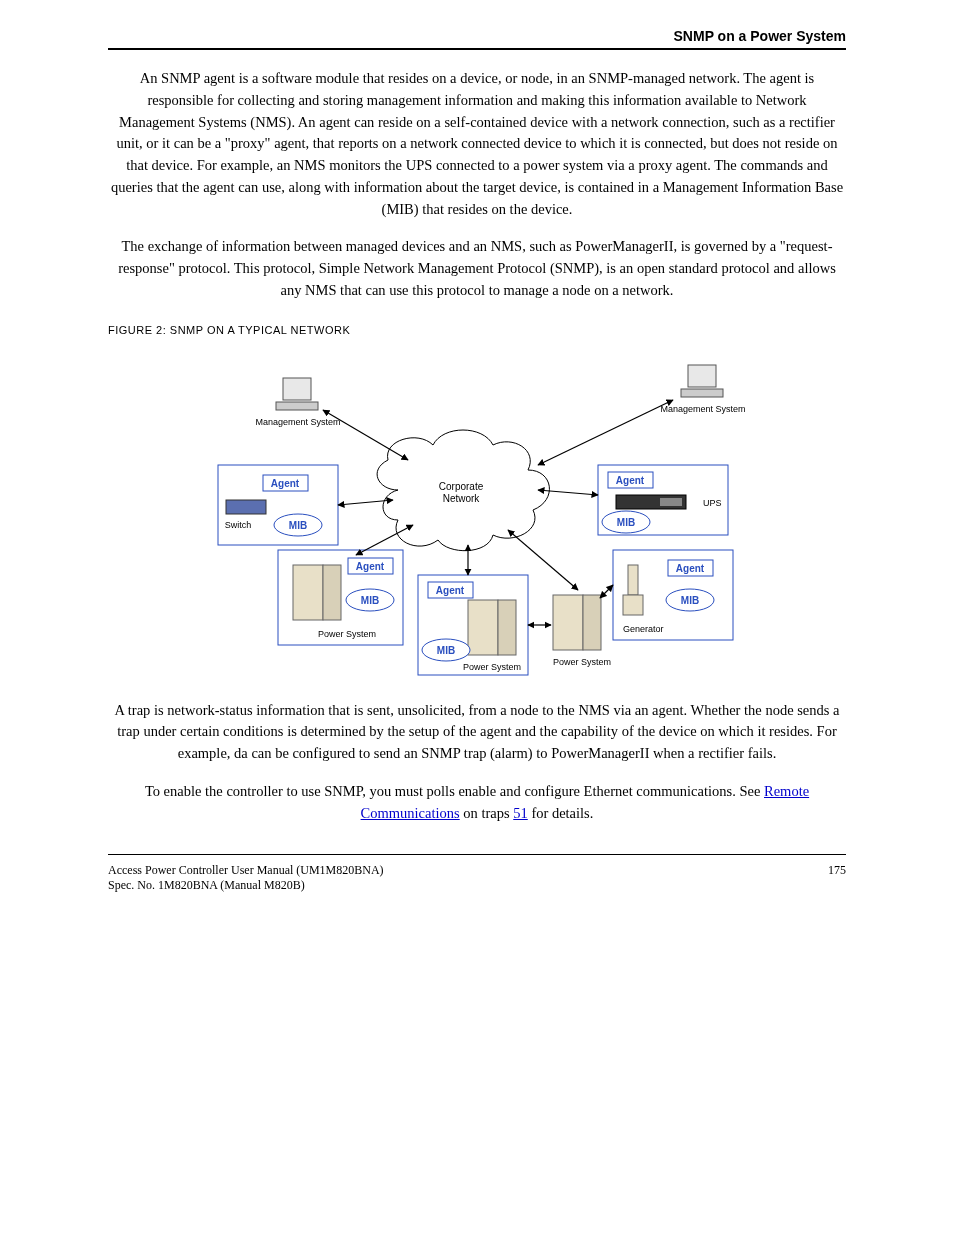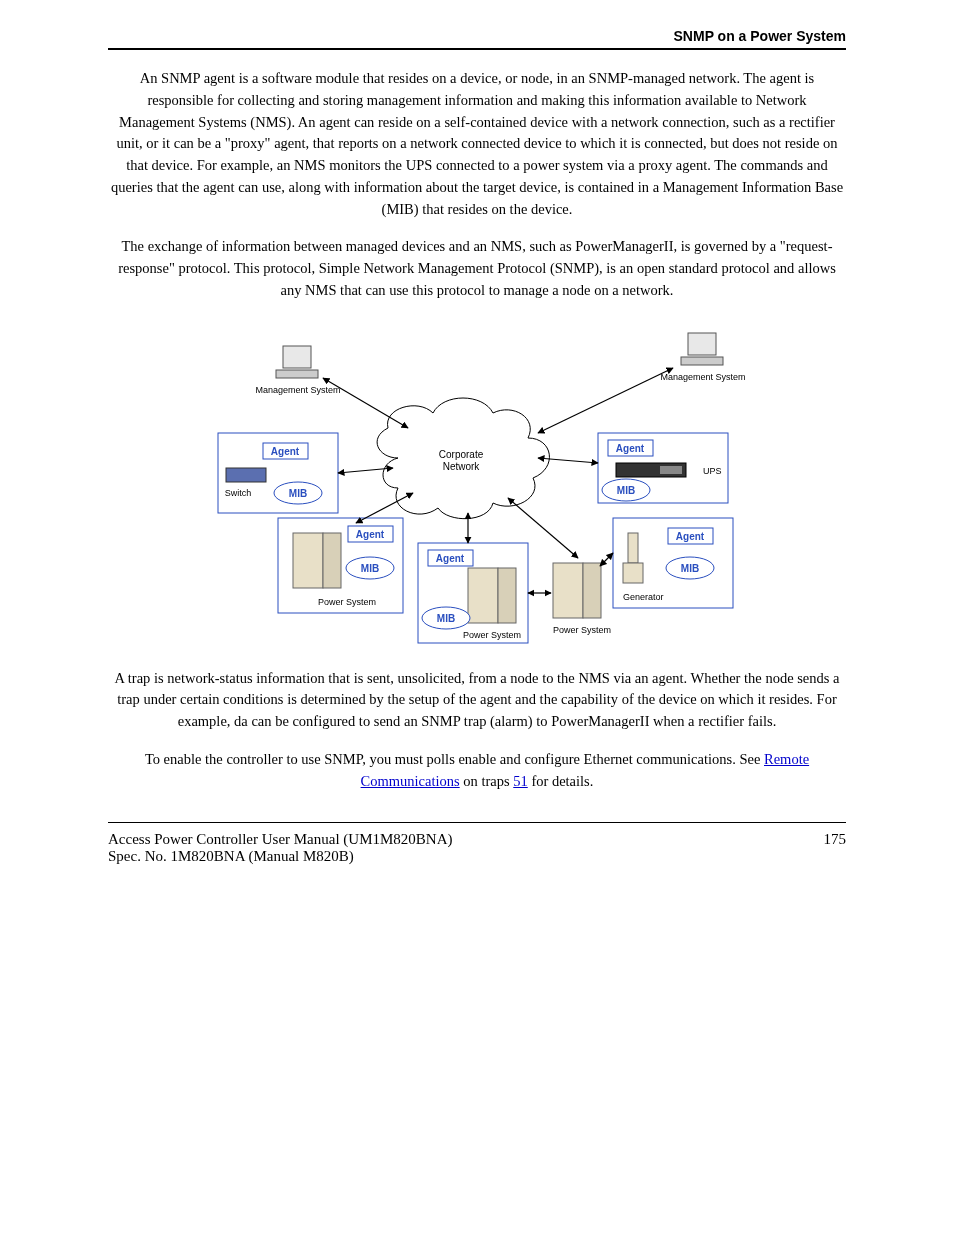--- a/index.html
+++ b/index.html
@@ -46,36 +46,37 @@
     width: 560px;
     margin: 0 0 0 100px;
   }
   .link {
     color: #0000cc;
     text-decoration: underline;
   }
   .footer-row {
     display: flex;
     justify-content: space-between;
-    font-size: 15px;
+    font-size: 12px;
   }
   .diagram-svg {
     display: block;
   }
 </style>
 </head>
 <body>
 
 <div class="page">
   <div class="header-bar">SNMP on a Power System</div>
   <hr class="thick">
 
   <p class="body-text">An SNMP agent is a software module that resides on a device, or node, in an SNMP-managed network. The agent is responsible for collecting and storing management information and making this information available to Network Management Systems (NMS). An agent can reside on a self-contained device with a network connection, such as a rectifier unit, or it can be a "proxy" agent, that reports on a network connected device to which it is connected, but does not reside on that device. For example, an NMS monitors the UPS connected to a power system via a proxy agent. The commands and queries that the agent can use, along with information about the target device, is contained in a Management Information Base (MIB) that resides on the device.</p>
   <p class="body-text">The exchange of information between managed devices and an NMS, such as PowerManagerII, is governed by a "request-response" protocol. This protocol, Simple Network Management Protocol (SNMP), is an open standard protocol and allows any NMS that can use this protocol to manage a node on a network.</p>
 
+  <div class="section-label">FIGURE 2: SNMP ON A TYPICAL NETWORK</div>
 
   <div class="diagram-wrap">
     <svg class="diagram-svg" viewBox="0 0 560 350" width="560" height="350">
 
       <defs>
         <marker id="arr" viewBox="0 0 10 10" refX="9" refY="5" markerWidth="6" markerHeight="6" orient="auto-start-reverse">
           <path d="M0,0 L10,5 L0,10 z" fill="#000"></path>
         </marker>
       </defs>
 

